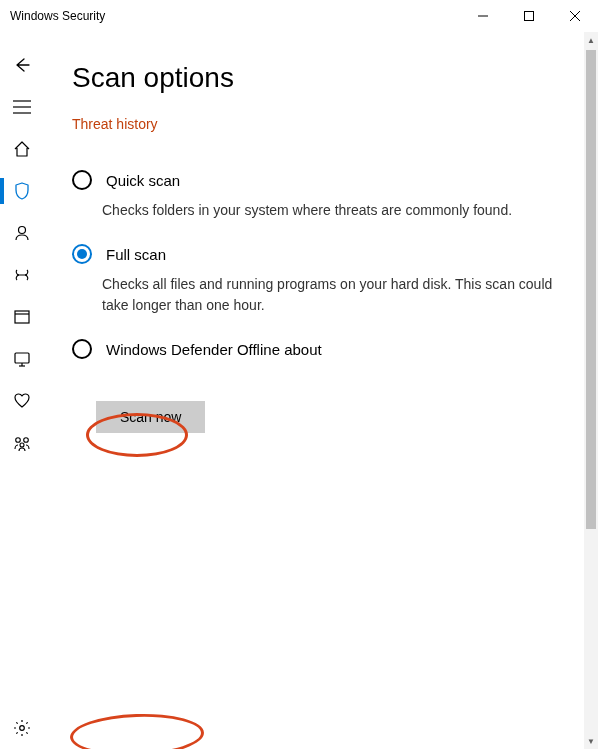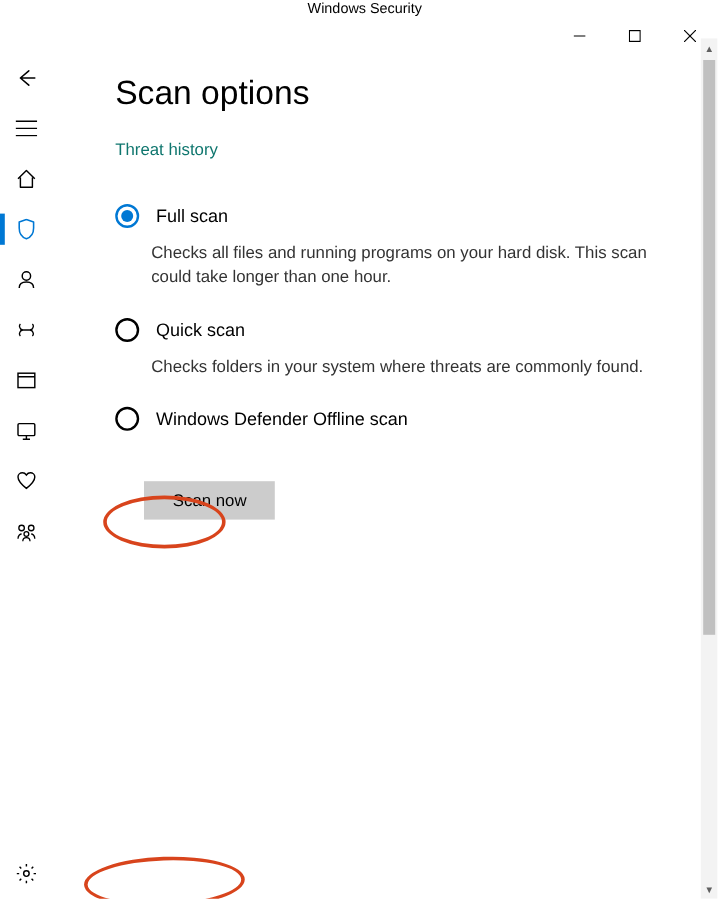--- a/index.html
+++ b/index.html
@@ -11,37 +11,35 @@
     overflow: hidden;
     position: relative;
     color: #000;
   }
   .titlebar {
     height: 32px;
     display: flex;
     align-items: center;
     padding-left: 10px;
     font-size: 12px;
-    flex-direction: column;
   }
   .titlebar-controls {
     margin-left: auto;
     display: flex;
   }
   .titlebar-controls .ctl {
     width: 46px;
     height: 32px;
     display: flex;
     align-items: center;
     justify-content: center;
   }
   .content-wrap {
     display: flex;
     height: calc(749px - 32px);
-    gap: 24px;
   }
   .sidebar {
     width: 44px;
     display: flex;
     flex-direction: column;
     align-items: center;
     padding-top: 12px;
     gap: 0;
   }
   .sidebar-item {
@@ -78,21 +76,21 @@
   }
   .subtitle {
     margin-bottom: 28px;
     font-size: 14px;
   }
   .status-block {
     line-height: 1.5;
     margin-bottom: 12px;
   }
   .link-blue {
-    color: #0f766e;
+    color: #c2410c;
     font-size: 14px;
     display: inline-block;
     margin-top: 8px;
     margin-bottom: 38px;
   }
   .option {
     margin-bottom: 24px;
     padding-left: 34px;
     position: relative;
   }
@@ -278,35 +276,35 @@
     </div>
   </div>
 
   <div class="main">
     <h1>Scan options</h1>
 
 
     <a class="link-blue">Threat history</a>
 
     <div class="option">
+      <span class="radio"></span>
+      <span class="option-label">Quick scan</span>
+      <div class="option-desc">Checks folders in your system where threats are commonly found.</div>
+    </div>
+
+    <div class="option">
       <span class="radio checked"></span>
       <span class="option-label">Full scan</span>
       <div class="option-desc">Checks all files and running programs on your hard disk. This scan could take longer than one hour.</div>
     </div>
 
+
     <div class="option">
       <span class="radio"></span>
-      <span class="option-label">Quick scan</span>
-      <div class="option-desc">Checks folders in your system where threats are commonly found.</div>
-    </div>
-
-
-    <div class="option">
-      <span class="radio"></span>
-      <span class="option-label">Windows Defender Offline scan</span>
+      <span class="option-label">Windows Defender Offline about</span>
     </div>
 
     <button class="scan-btn">Scan now</button>
   </div>
 </div>
 
 <div class="scroll-track">
   <div class="scroll-arrow up">▲</div>
   <div class="scroll-arrow down">▼</div>
 </div>

